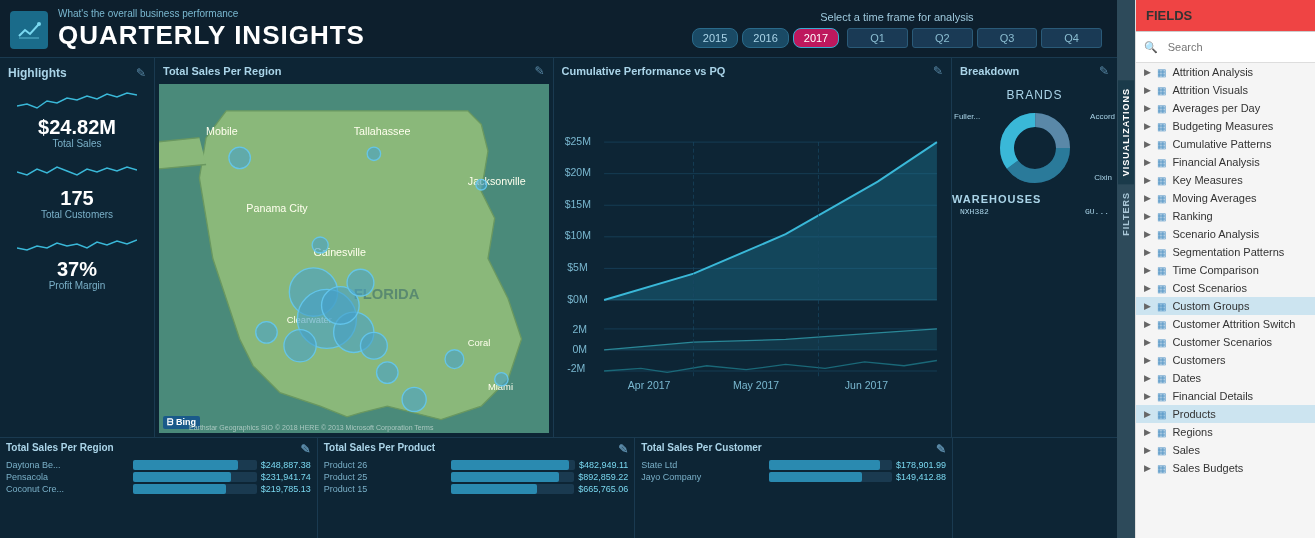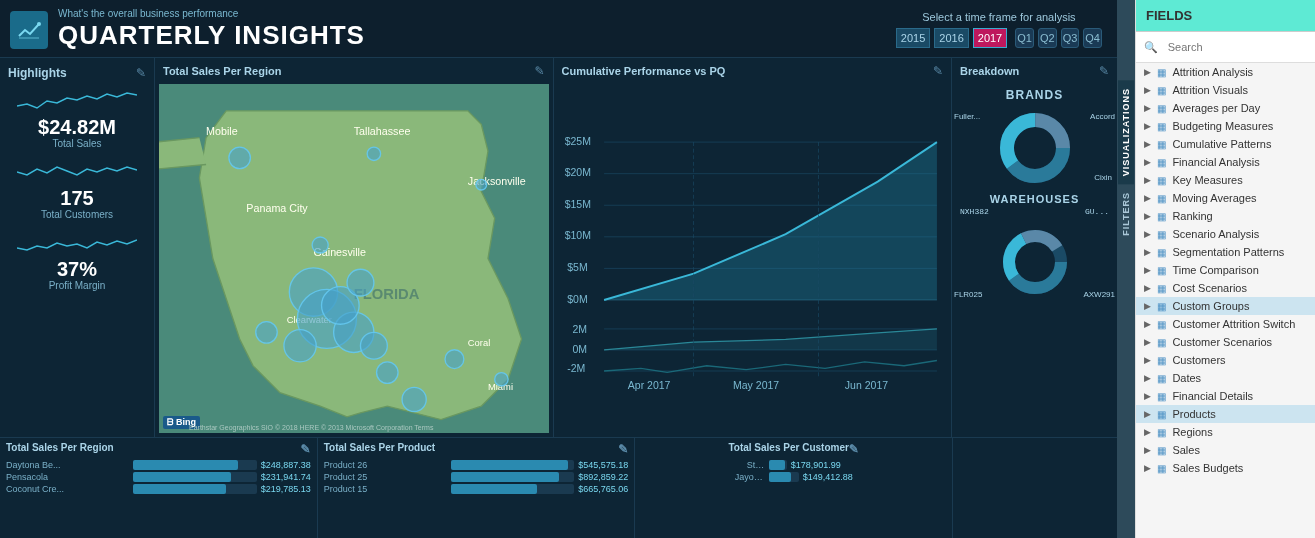--- a/index.html
+++ b/index.html
@@ -35,21 +35,21 @@
       width: 180px;
       background: #f5f5f5;
       border-left: 1px solid #ddd;
       display: flex;
       flex-direction: column;
       flex-shrink: 0;
       height: 538px;
       overflow: hidden;
     }
     .fields-header {
-      background: #5eead4;
+      background: #ef4444;
       padding: 8px 10px;
       font-size: 13px;
       font-weight: 600;
       color: #333;
       border-bottom: 1px solid #ccc;
       display: flex;
       align-items: center;
       gap: 6px;
     }
     .fields-search {
@@ -125,33 +125,33 @@
       flex-direction: column;
       align-items: center;
       gap: 5px;
     }
     .time-frame-label { font-size: 11px; color: #9dc8dc; text-align: center; }
     .time-btns { display: flex; gap: 4px; }
     .time-btn {
       background: #1a4a65;
       color: #aad4e8;
       border: 1px solid #2a6a8a;
-      border-radius: 0;
-      padding: 3px 4px;
+      border-radius: 8px;
+      padding: 3px 10px;
       font-size: 11px;
       cursor: pointer;
     }
     .time-btn.active { background: #be185d; color: #fff; border-color: #3aaad0; }
     .quarter-btns { display: flex; gap: 4px; }
     .quarter-btn {
       background: #1a3a55;
       color: #8abcd0;
       border: 1px solid #2a5a78;
       border-radius: 3px;
-      padding: 3px 1px;
+      padding: 3px 22px;
       font-size: 11px;
       cursor: pointer;
     }
 
     
     .dashboard-rows {
       flex: 1;
       display: flex;
       flex-direction: column;
       overflow: hidden;
@@ -243,38 +243,37 @@
     
     .breakdown-panel {
       width: 165px;
       background: #0d2535;
       display: flex;
       flex-direction: column;
       flex-shrink: 0;
     }
     .brands-title {
       font-size: 12px;
-      font-weight: 700;
+      font-weight: 400;
       color: #aad4e8;
       text-align: center;
       margin: 4px 0 2px 0;
       letter-spacing: 1px;
     }
     .donut-container {
       display: flex;
       align-items: center;
       justify-content: center;
       padding: 4px;
       position: relative;
     }
     .warehouses-title {
       font-size: 11px;
       font-weight: 700;
       color: #aad4e8;
-      text-align: center;
       margin: 6px 0 2px 0;
       letter-spacing: 1px;
     }
 
     
     .bottom-row {
       display: flex;
       height: 100px;
       background: #0d2535;
     }
@@ -489,30 +488,20 @@
             <div style="position:absolute; bottom:5px; right:5px; font-size:8px; color:#aad4e8;">Cixin</div>
           </div>
 
           <div class="warehouses-title">WAREHOUSES</div>
 
           <div style="display:flex; justify-content:space-between; padding:0 8px; font-size:8px; color:#aad4e8; margin-bottom:2px;font-family:Liberation Mono, monospace;">
             <span>NXH382</span>
             <span>GU...</span>
           </div>
 
-          <div class="donut-container">
-            <svg width="100" height="75" viewBox="0 0 100 75">
-              <circle cx="50" cy="40" r="26" fill="none" stroke="#1a4a65" stroke-width="12"></circle>
-              <circle cx="50" cy="40" r="26" fill="none" stroke="#2a7a9a" stroke-width="12" stroke-dasharray="65 98" stroke-dashoffset="0"></circle>
-              <circle cx="50" cy="40" r="26" fill="none" stroke="#3ab8d8" stroke-width="12" stroke-dasharray="45 118" stroke-dashoffset="-65"></circle>
-              <circle cx="50" cy="40" r="26" fill="none" stroke="#5a88a8" stroke-width="12" stroke-dasharray="38 125" stroke-dashoffset="-110"></circle>
-            </svg>
-            <div style="position:absolute; bottom:2px; left:2px; font-size:8px; color:#aad4e8;">FLR025</div>
-            <div style="position:absolute; bottom:2px; right:2px; font-size:8px; color:#aad4e8;">AXW291</div>
-          </div>
         </div>
       </div>
 
       <div class="bottom-row">
 
         <div class="bottom-panel">
           <div class="bottom-panel-title">
             <span>Total Sales Per Region</span>
             <span class="edit-icon">✎</span>
           </div>
@@ -542,39 +531,39 @@
         <div class="bottom-panel">
           <div class="bottom-panel-title">
             <span>Total Sales Per Product</span>
             <span class="edit-icon">✎</span>
           </div>
           <div class="data-row">
             <span class="data-label">Product 26</span>
             <div class="data-bar-container">
               <div class="data-bar" style="width:95%"></div>
             </div>
-            <span class="data-value">$545,575.18</span>
+            <span class="data-value">$482,949.11</span>
           </div>
           <div class="data-row">
             <span class="data-label">Product 25</span>
             <div class="data-bar-container">
               <div class="data-bar" style="width:88%"></div>
             </div>
             <span class="data-value">$892,859.22</span>
           </div>
           <div class="data-row">
             <span class="data-label">Product 15</span>
             <div class="data-bar-container">
               <div class="data-bar" style="width:70%"></div>
             </div>
             <span class="data-value">$665,765.06</span>
           </div>
         </div>
 
-        <div class="bottom-panel" style="border-right:none;align-items:center;">
+        <div class="bottom-panel" style="border-right:none;">
           <div class="bottom-panel-title">
             <span>Total Sales Per Customer</span>
             <span class="edit-icon">✎</span>
           </div>
           <div class="data-row">
             <span class="data-label">State Ltd</span>
             <div class="data-bar-container">
               <div class="data-bar" style="width:90%"></div>
             </div>
             <span class="data-value">$178,901.99</span>

